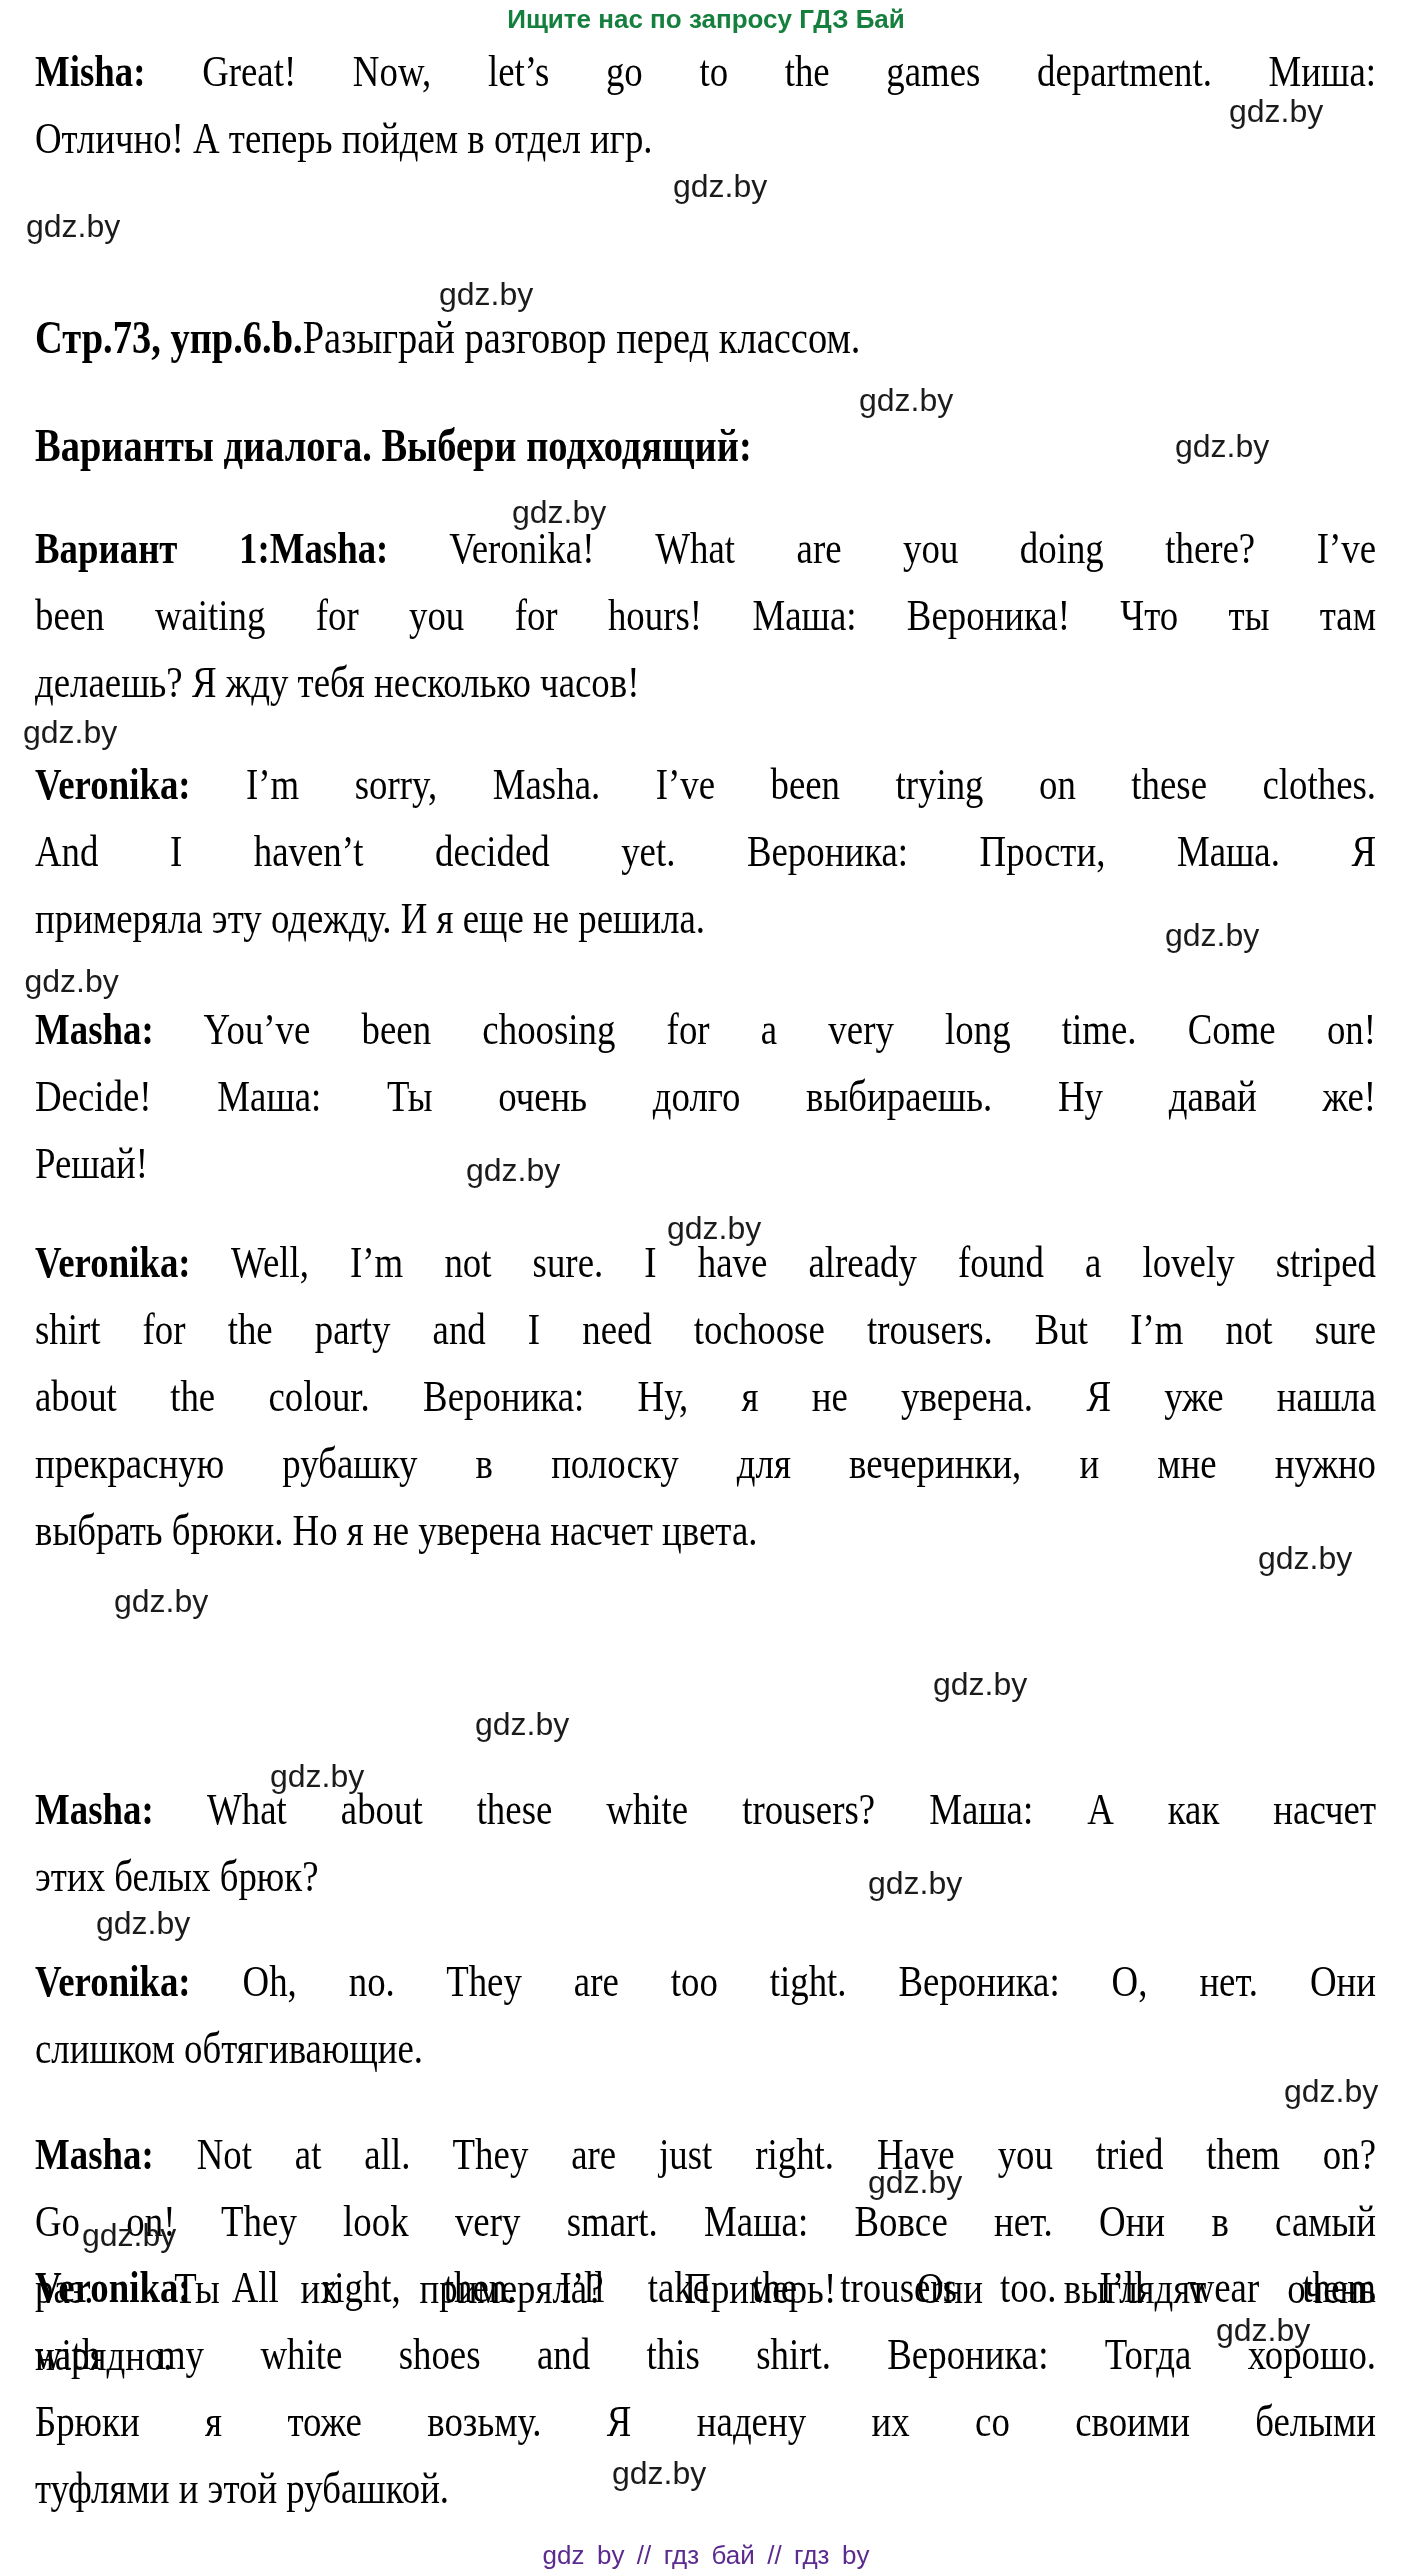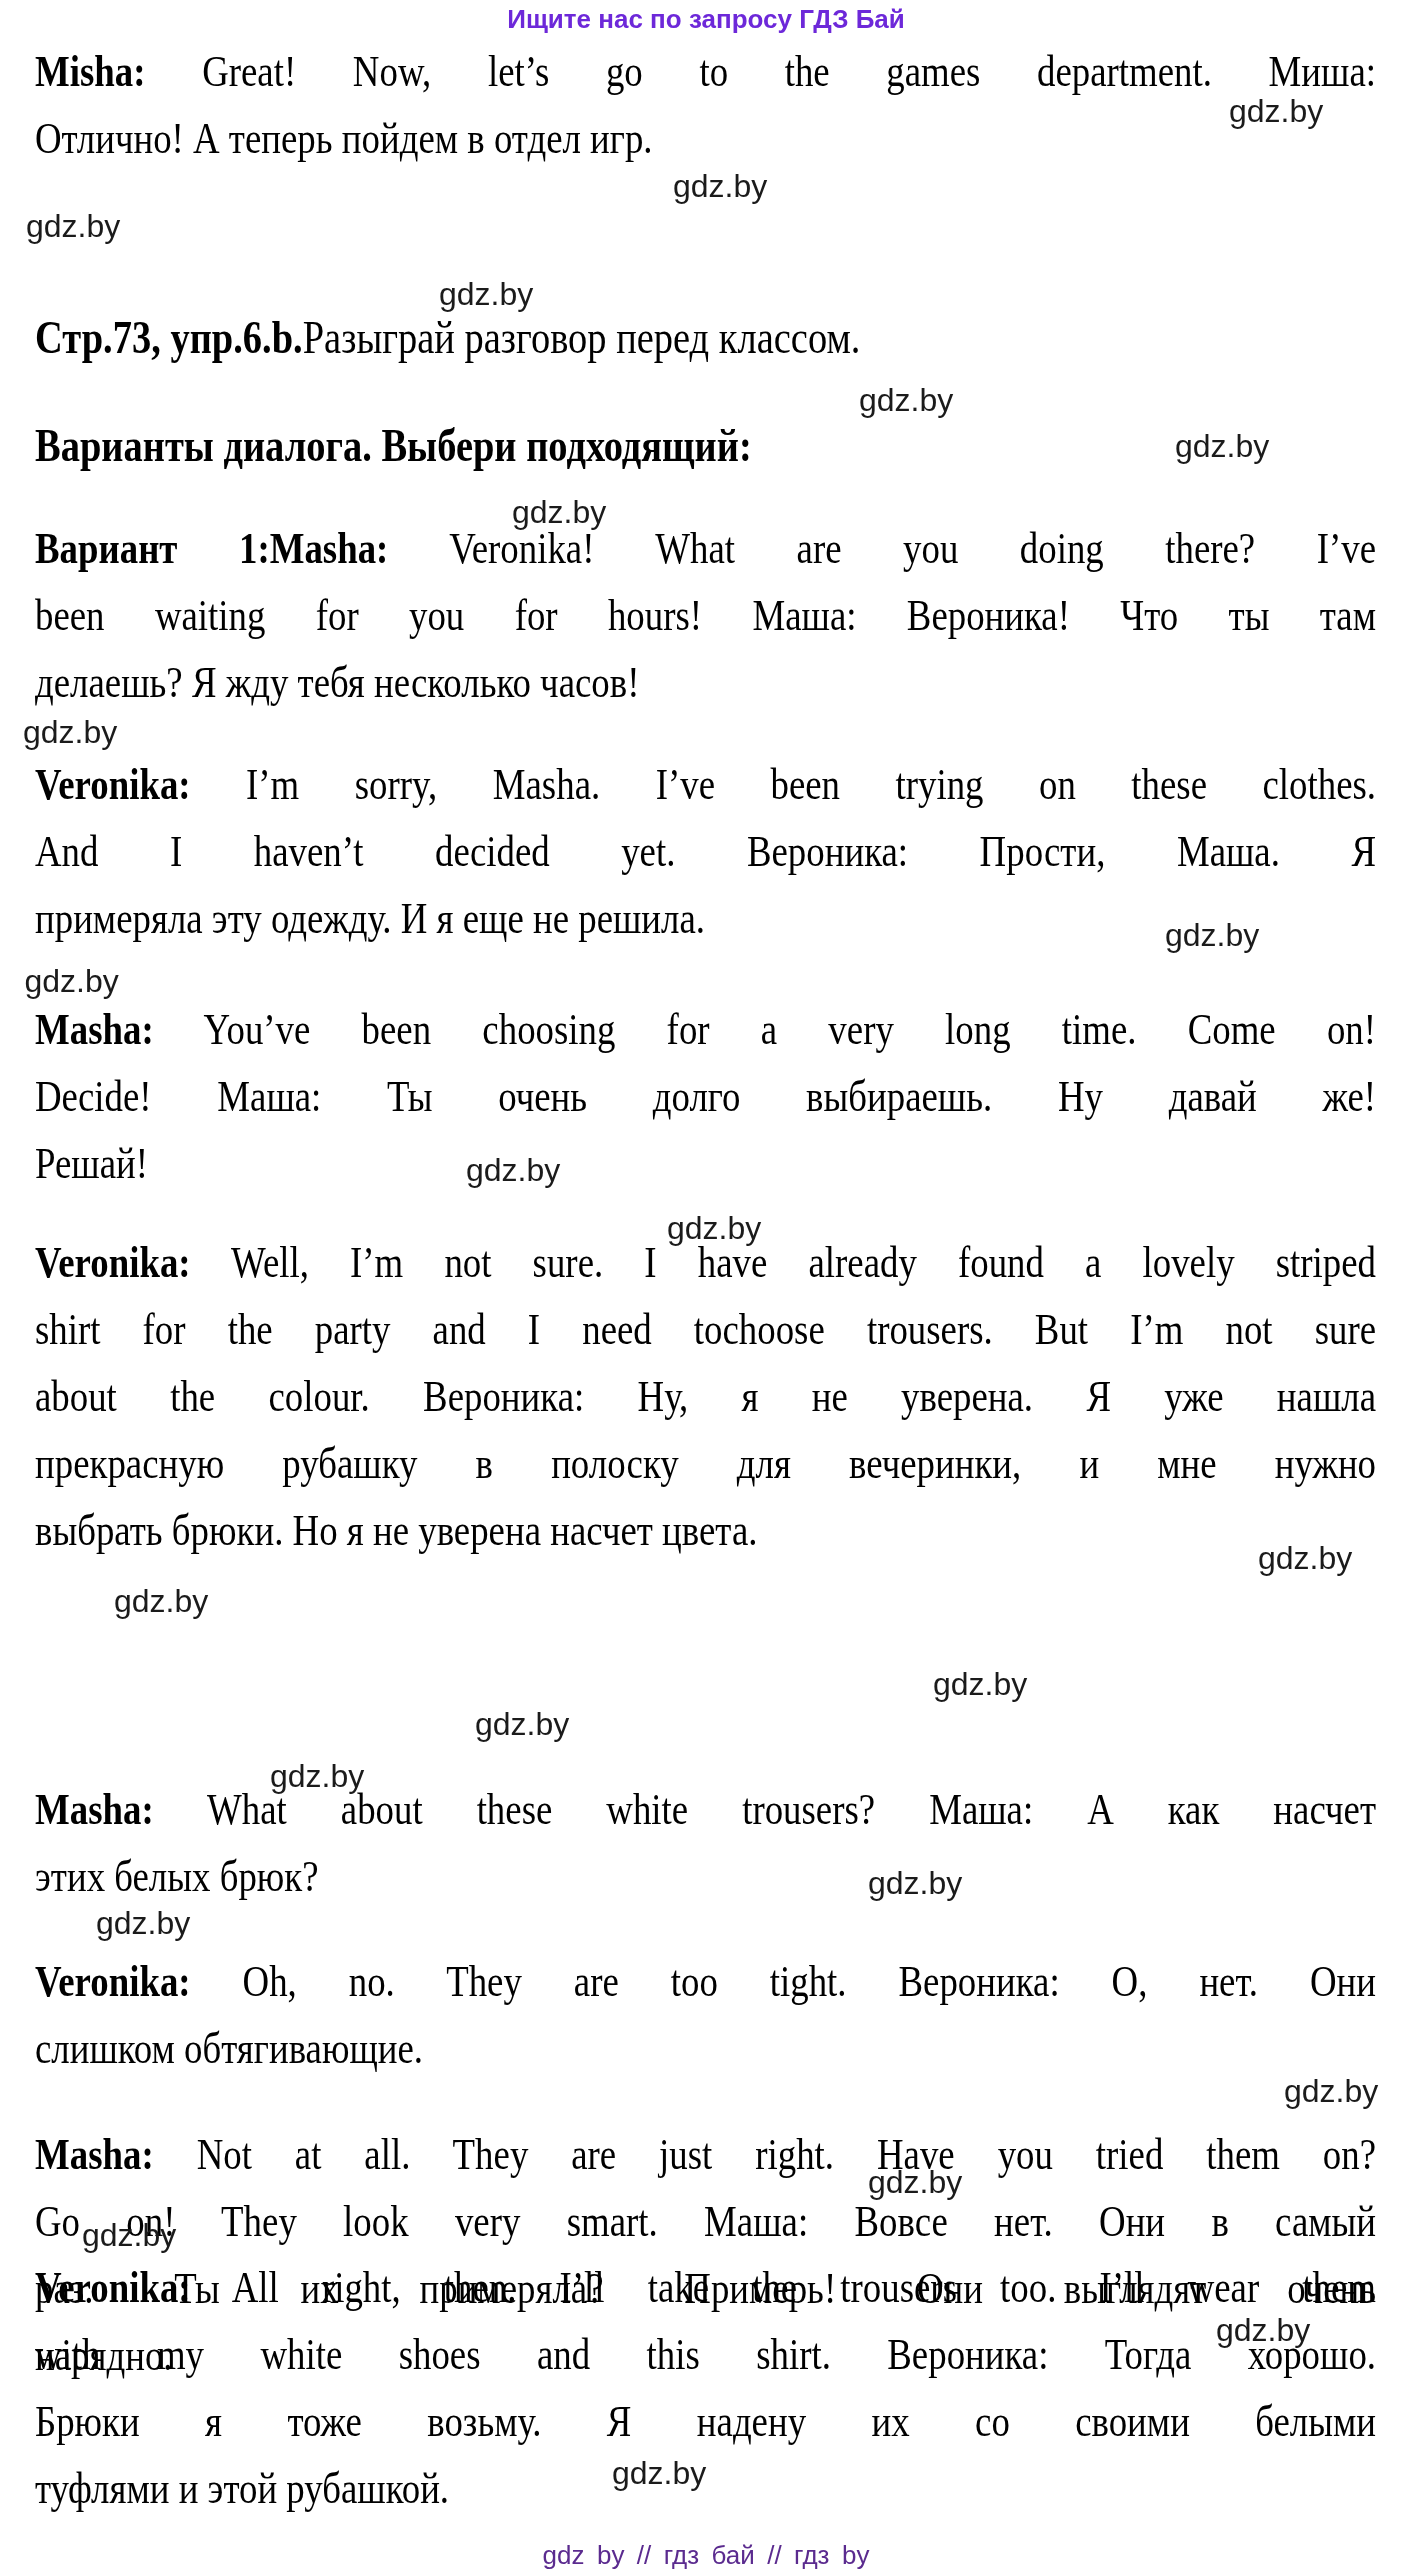--- a/index.html
+++ b/index.html
@@ -3,21 +3,21 @@
 <meta charset="utf-8">
 <style>
   html,body{margin:0;padding:0;background:#ffffff;}
   .page{
     position:relative;width:1412px;height:2576px;background:#ffffff;
     color:#000;font-family:"Liberation Serif",serif;overflow:hidden;
   }
   .banner{
     position:absolute;top:3.5px;left:0;width:100%;text-align:center;
     font-family:"Liberation Sans",sans-serif;font-size:26px;font-weight:600;
-    color:#6d28d9;line-height:30px;
+    color:#15803d;line-height:30px;
   }
   
   .condense{
     position:absolute;left:35px;width:1638px;
     transform:scaleX(0.8187);transform-origin:0 0;
   }
   .para{font-size:45px;line-height:67px;}
   .line{text-align:justify;text-align-last:justify;}
   .line.last{text-align:left;text-align-last:left;}
   .spk{font-weight:bold;}

